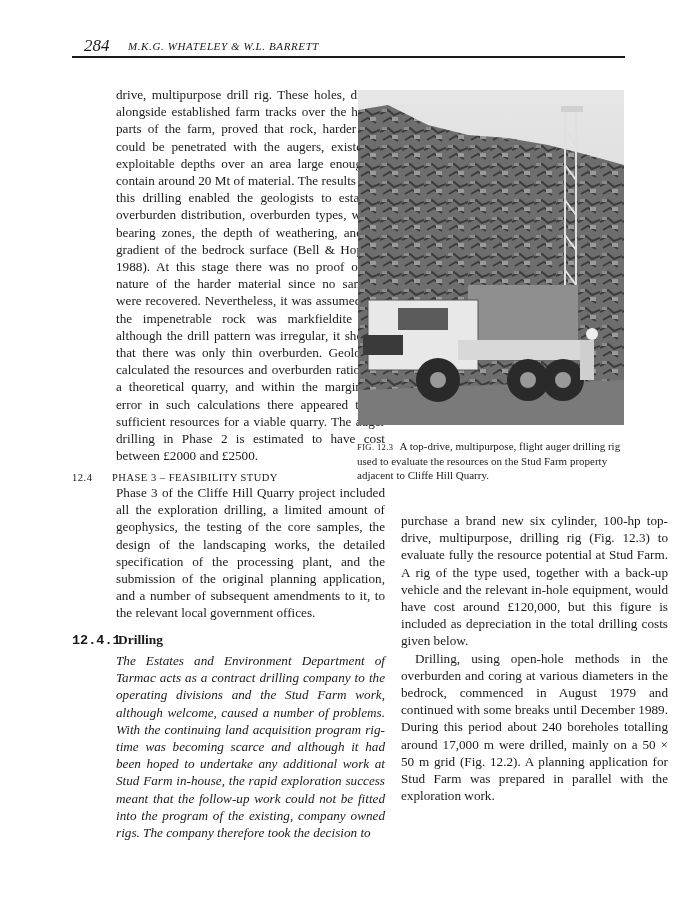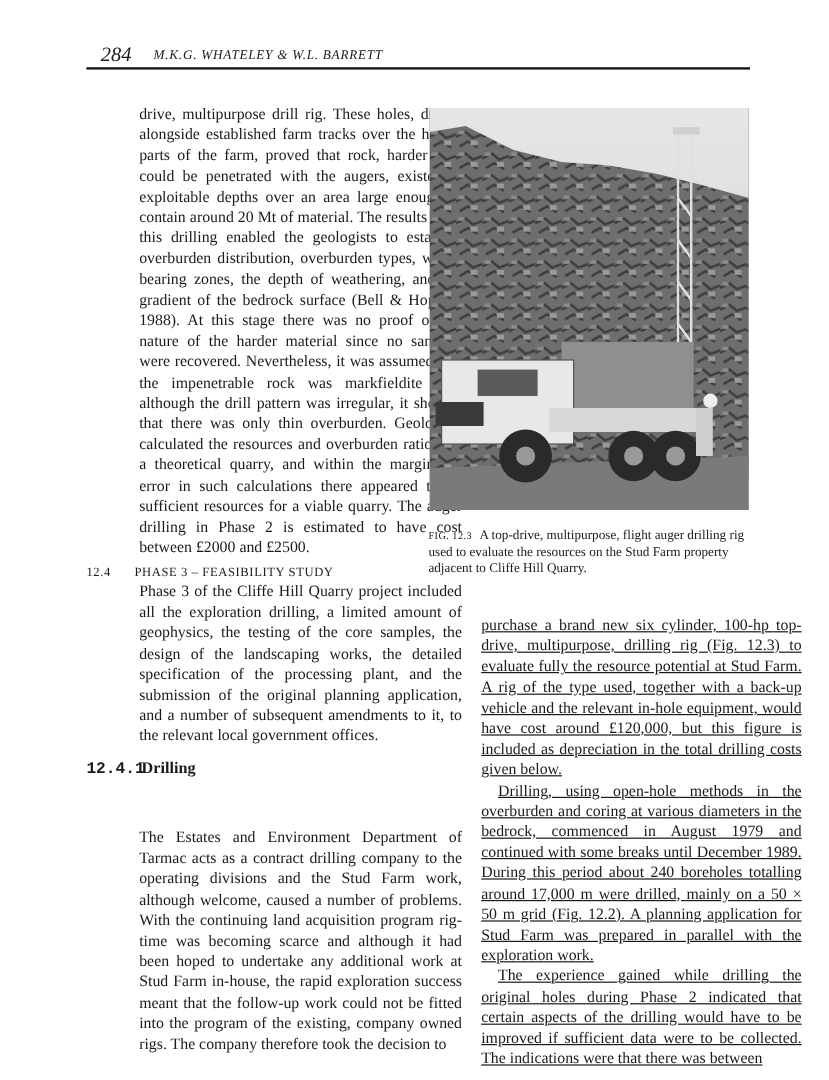--- a/index.html
+++ b/index.html
@@ -40,21 +40,21 @@
 </div>
 
 <div class="col col-left" style="top:484px;">
   <p>Phase 3 of the Cliffe Hill Quarry project included all the exploration drilling, a limited amount of geophysics, the testing of the core samples, the design of the landscaping works, the detailed specification of the processing plant, and the submission of the original planning application, and a number of subsequent amendments to it, to the relevant local government offices.</p>
 </div>
 
 <div class="subsec" style="top:632px;">
   <span class="num">12.4.1</span><span>Drilling</span>
 </div>
 
-<div class="col col-left" style="top:689px;">
+<div class="col col-left" style="top:652px;font-style:italic;">
   <p>The Estates and Environment Department of Tarmac acts as a contract drilling company to the operating divisions and the Stud Farm work, although welcome, caused a number of problems. With the continuing land acquisition program rig-time was becoming scarce and although it had been hoped to undertake any additional work at Stud Farm in-house, the rapid exploration success meant that the follow-up work could not be fitted into the program of the existing, company owned rigs. The company therefore took the decision to</p>
 </div>
 
 <div class="figure">
   <svg width="266" height="335" viewBox="0 0 266 335" xmlns="http://www.w3.org/2000/svg">
     <defs>
       <linearGradient id="sky" x1="0" y1="0" x2="0" y2="1">
         <stop offset="0" stop-color="#e6e6e6"></stop>
         <stop offset="1" stop-color="#cfcfcf"></stop>
       </linearGradient>
@@ -88,17 +88,16 @@
     <rect x="222" y="250" width="14" height="40" fill="#cfcfcf"></rect>
     <circle cx="234" cy="244" r="6" fill="#eee"></circle>
   </svg>
 </div>
 
 <div class="caption">
   <span class="fig-label">FIG. 12.3</span>
   <span>A top-drive, multipurpose, flight auger drilling rig used to evaluate the resources on the Stud Farm property adjacent to Cliffe Hill Quarry.</span>
 </div>
 
-<div class="col col-right" style="top:512px;text-decoration:underline;">
+<div class="col col-right" style="top:512px;">
   <p>purchase a brand new six cylinder, 100-hp top-drive, multipurpose, drilling rig (Fig. 12.3) to evaluate fully the resource potential at Stud Farm. A rig of the type used, together with a back-up vehicle and the relevant in-hole equipment, would have cost around £120,000, but this figure is included as depreciation in the total drilling costs given below.</p>
   <p class="indent">Drilling, using open-hole methods in the overburden and coring at various diameters in the bedrock, commenced in August 1979 and continued with some breaks until December 1989. During this period about 240 boreholes totalling around 17,000 m were drilled, mainly on a 50 × 50 m grid (Fig. 12.2). A planning application for Stud Farm was prepared in parallel with the exploration work.</p>
-  <p class="indent">The experience gained while drilling the original holes during Phase 2 indicated that certain aspects of the drilling would have to be improved if sufficient data were to be collected. The indications were that there was between</p>
 </div>
 
 </body></html>

